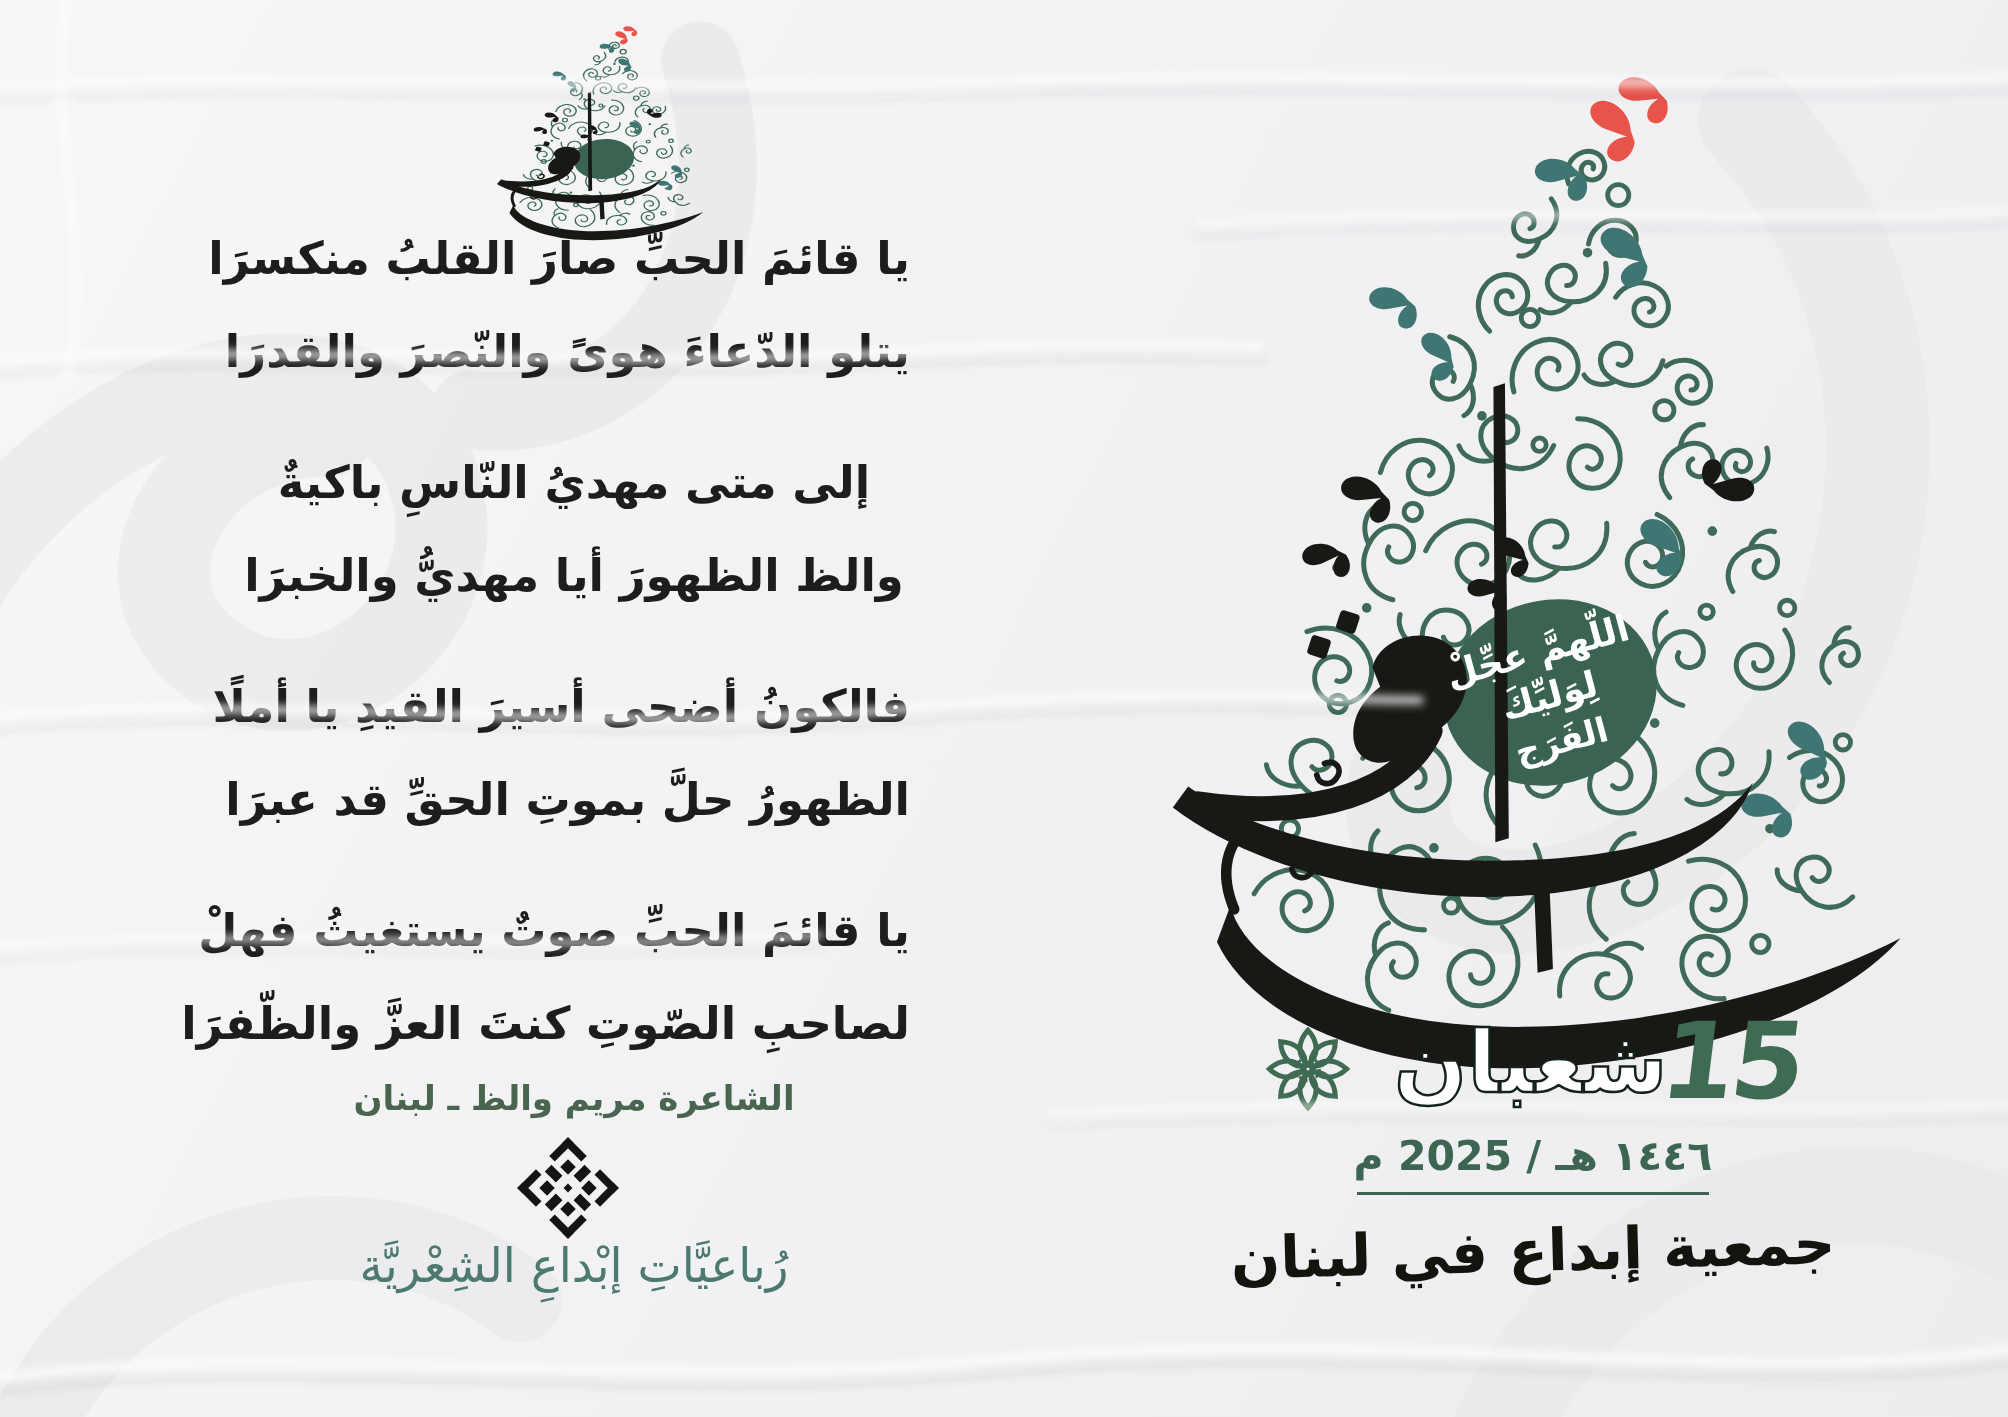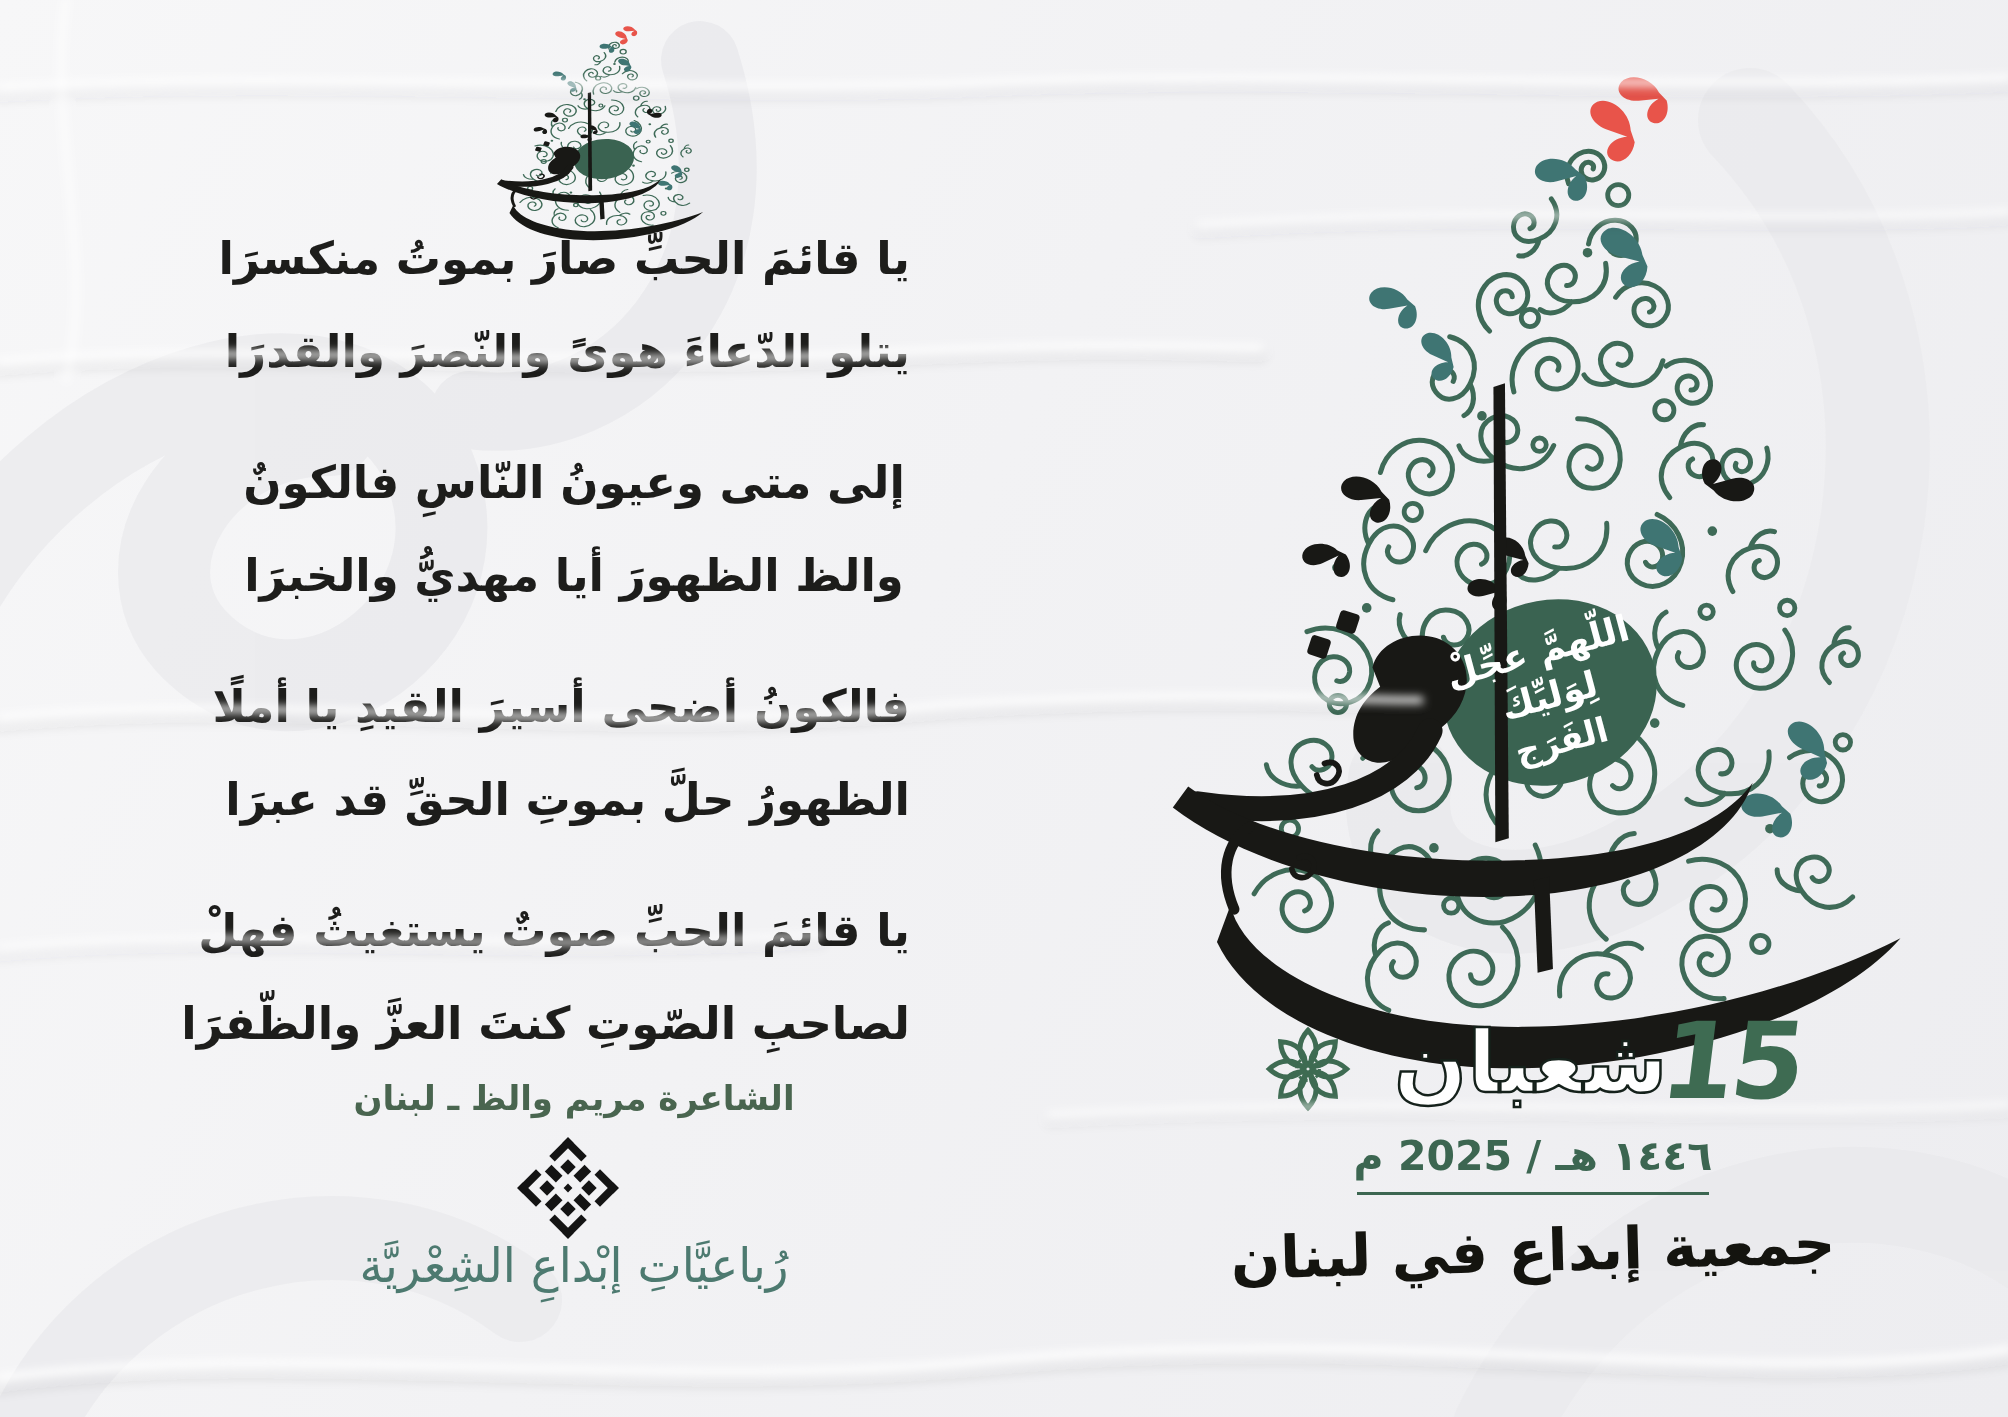--- a/index.html
+++ b/index.html
@@ -171,25 +171,25 @@
       <path d="M30,1430 C120,1240 360,1180 520,1300" stroke-width="84"></path>
     </g>
   </svg>
 
   <svg class="logo-small" viewBox="0 0 1000 1100" preserveAspectRatio="none">
     <use href="#artwork" width="1000" height="1100"></use>
   </svg>
 
   <div class="poem">
     <div class="stanza">
-      <div class="line">يا قائمَ الحبِّ صارَ بموتُ منكسرَا</div>
+      <div class="line">يا قائمَ الحبِّ صارَ القلبُ منكسرَا</div>
       <div class="line">يتلو الدّعاءَ هوىً والنّصرَ والقدرَا</div>
     </div>
     <div class="stanza">
-      <div class="line">إلى متى وعيونُ النّاسِ فالكونٌ</div>
+      <div class="line">إلى متى مهديُ النّاسِ باكيةٌ</div>
       <div class="line">والظ الظهورَ أيا مهديُّ والخبرَا</div>
     </div>
     <div class="stanza">
       <div class="line">فالكونُ أضحى أسيرَ القيدِ يا أملًا</div>
       <div class="line">الظهورُ حلَّ بموتِ الحقِّ قد عبرَا</div>
     </div>
     <div class="stanza">
       <div class="line">يا قائمَ الحبِّ صوتٌ يستغيثُ فهلْ</div>
       <div class="line">لصاحبِ الصّوتِ كنتَ العزَّ والظّفرَا</div>
     </div>

